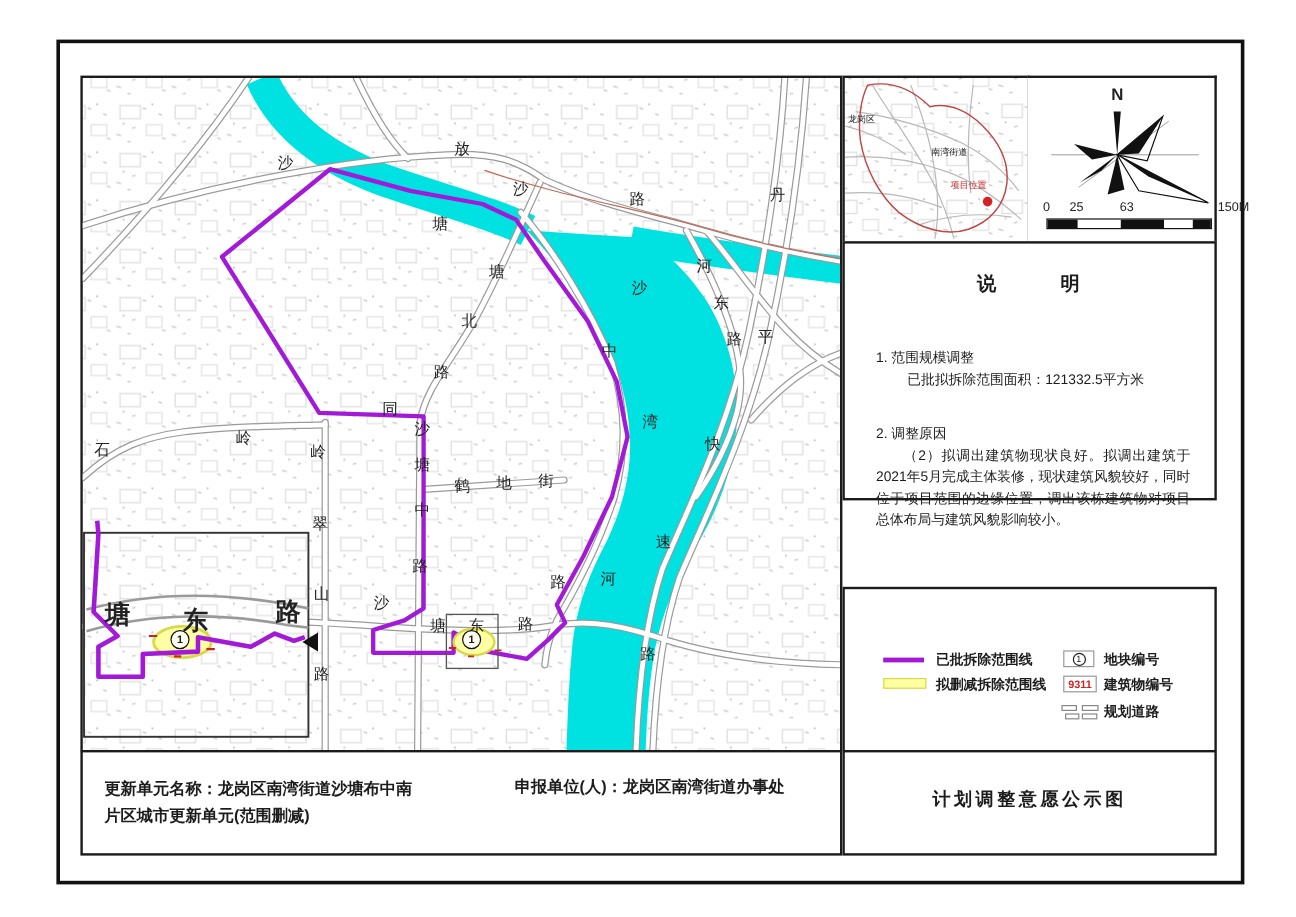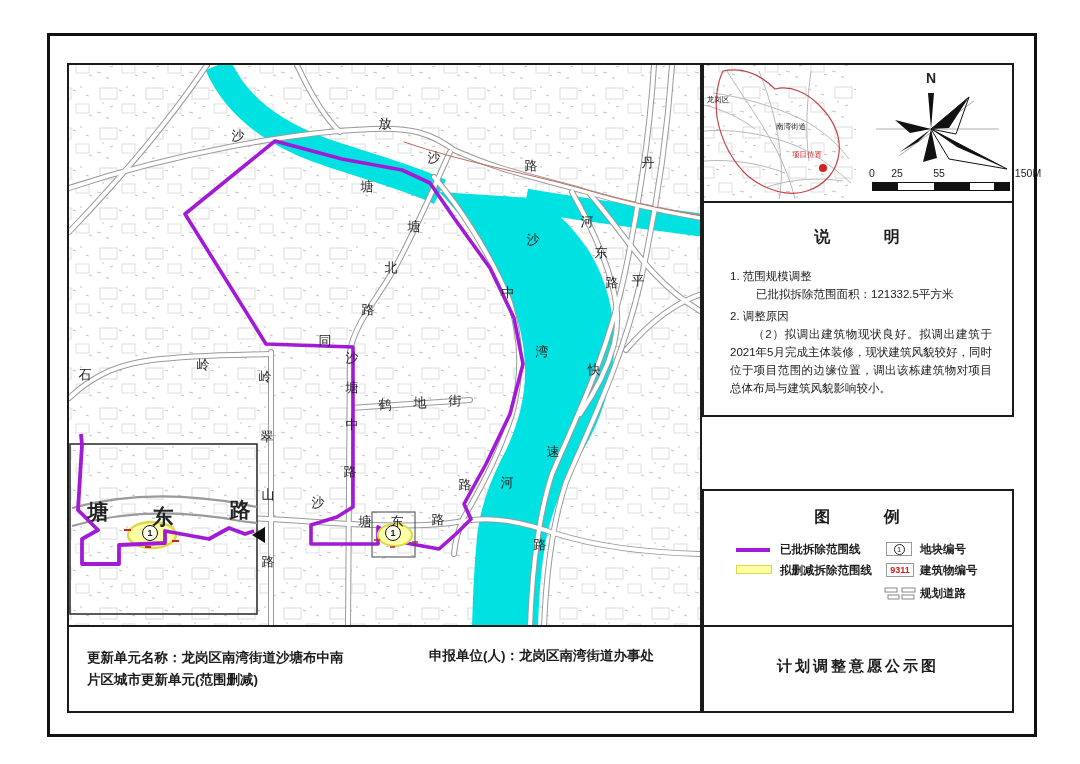--- a/index.html
+++ b/index.html
@@ -14,21 +14,21 @@
   #compass-panel{left:856px;top:63px;width:158px;height:140px;border-left:none;}
   #notes-panel{left:702px;top:201px;width:312px;height:216px;}
   #legend-panel{left:702px;top:489px;width:312px;height:138px;}
   #titleblock-left{left:67px;top:625px;width:635px;height:88px;}
   #titleblock-right{left:702px;top:625px;width:312px;height:88px;}
   
   .sec-title{position:absolute;left:0;right:0;text-align:center;font-size:16px;font-weight:bold;
              white-space:pre;letter-spacing:2px;}
   #notes-body{position:absolute;left:26px;right:20px;top:60px;font-size:11.5px;line-height:18px;
               font-weight:500;text-align:justify;}
-  #notes-body .hd{margin-top:4px;}
+  #notes-body .hd{margin-top:27px;}
   #notes-body .ind{padding-left:26px;}
   #notes-body p{margin:0;text-indent:2em;}
   
   .lg-label{position:absolute;font-size:11.5px;font-weight:600;}
   .lg-swatch-line{position:absolute;width:34px;height:4px;}
   .lg-box{position:absolute;border:1px solid #999;background:#fff;display:flex;
           align-items:center;justify-content:center;box-sizing:border-box;}
   .circ1{width:11px;height:11px;border:1px solid #222;border-radius:50%;font-size:7.5px;
          display:flex;align-items:center;justify-content:center;background:#fff;box-sizing:border-box;}
   
@@ -179,21 +179,20 @@
     <div class="sec-title" style="top:24px;">说        明</div>
     <div id="notes-body">
       <div class="hd">1. 范围规模调整</div>
       <div class="ind">已批拟拆除范围面积：121332.5平方米</div>
       <div class="hd">2. 调整原因</div>
       <p>（2）拟调出建筑物现状良好。拟调出建筑于2021年5月完成主体装修，现状建筑风貌较好，同时位于项目范围的边缘位置，调出该栋建筑物对项目总体布局与建筑风貌影响较小。</p>
     </div>
   </div>
 
   <div class="abs panel" id="legend-panel">
-    <div class="sec-title" style="top:16px;">图        例</div>
     <div class="lg-swatch-line" style="left:32px;top:57px;background:#a21ad8;"></div>
     <div class="lg-label" style="left:76px;top:51px;text-align:right;">已批拆除范围线</div>
     <div class="lg-swatch-line" style="left:32px;top:74px;height:7px;background:#ffffa3;border:1px solid #d9d948;"></div>
     <div class="lg-label" style="left:76px;top:72px;">拟删减拆除范围线</div>
 
     <div class="lg-box" style="left:182px;top:51px;width:26px;height:14px;">
       <div class="circ1">1</div>
     </div>
     <div class="lg-label" style="left:216px;top:51px;">地块编号</div>
 
@@ -264,18 +263,18 @@
       <span class="map-label" style="left: 268px; top: 562px; font-size: 13px; color: rgb(34, 34, 34);">路</span>
       <span class="map-label" style="left: 98px; top: 512px; font-size: 21px; color: rgb(34, 34, 34); font-weight: bold;">塘</span>
       <span class="map-label" style="left: 163px; top: 517px; font-size: 21px; color: rgb(34, 34, 34); font-weight: bold;">东</span>
       <span class="map-label" style="left: 240px; top: 510px; font-size: 21px; color: rgb(34, 34, 34); font-weight: bold;">路</span>
       <span class="map-label" style="left: 718px; top: 100px; font-size: 7.5px; color: rgb(34, 34, 34);">龙岗区</span>
       <span class="map-label" style="left: 791px; top: 127px; font-size: 7.5px; color: rgb(34, 34, 34);">南湾街道</span>
       <span class="map-label" style="left: 807px; top: 155px; font-size: 7.5px; color: rgb(204, 34, 34);">项目位置</span>
       <span class="map-label" style="left: 931px; top: 78px; font-size: 14px; color: rgb(34, 34, 34); font-weight: bold;">N</span>
       <span class="map-label" style="left: 872px; top: 173px; font-size: 10.5px; color: rgb(34, 34, 34);">0</span>
       <span class="map-label" style="left: 897px; top: 173px; font-size: 10.5px; color: rgb(34, 34, 34);">25</span>
-      <span class="map-label" style="left: 939px; top: 173px; font-size: 10.5px; color: rgb(34, 34, 34);">55</span>
+      <span class="map-label" style="left: 939px; top: 173px; font-size: 10.5px; color: rgb(34, 34, 34);">63</span>
       <span class="map-label" style="left: 1028px; top: 173px; font-size: 10.5px; color: rgb(34, 34, 34);">150M</span>
       <div class="marker-circ" style="left: 150px; top: 533px;">1</div>
       <div class="marker-circ" style="left: 393px; top: 533px;">1</div>
     </div>
 </div>
 
 </body></html>

